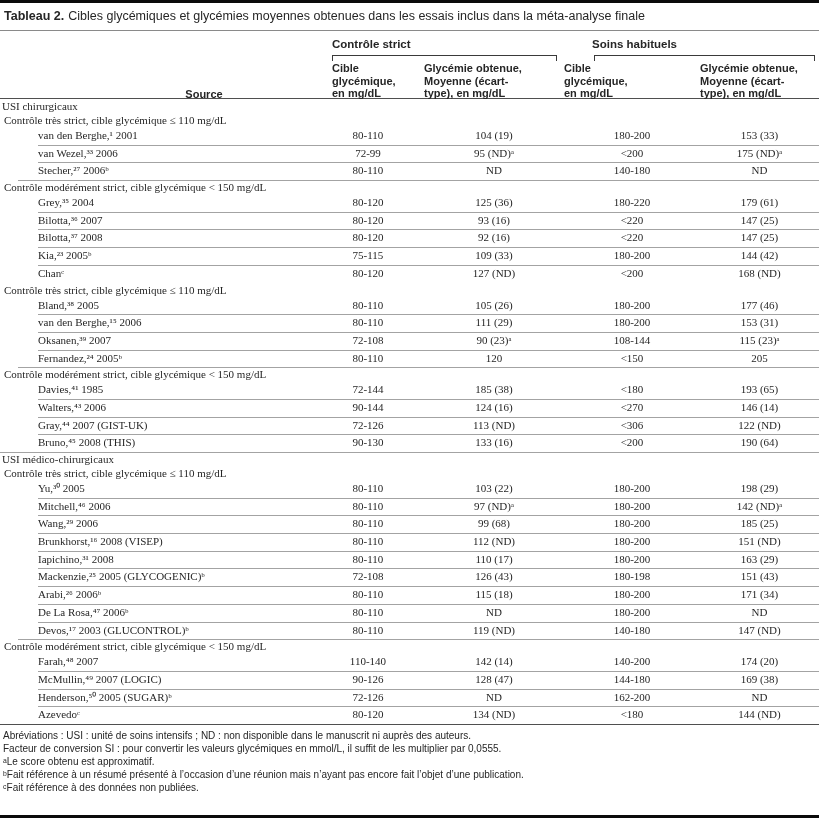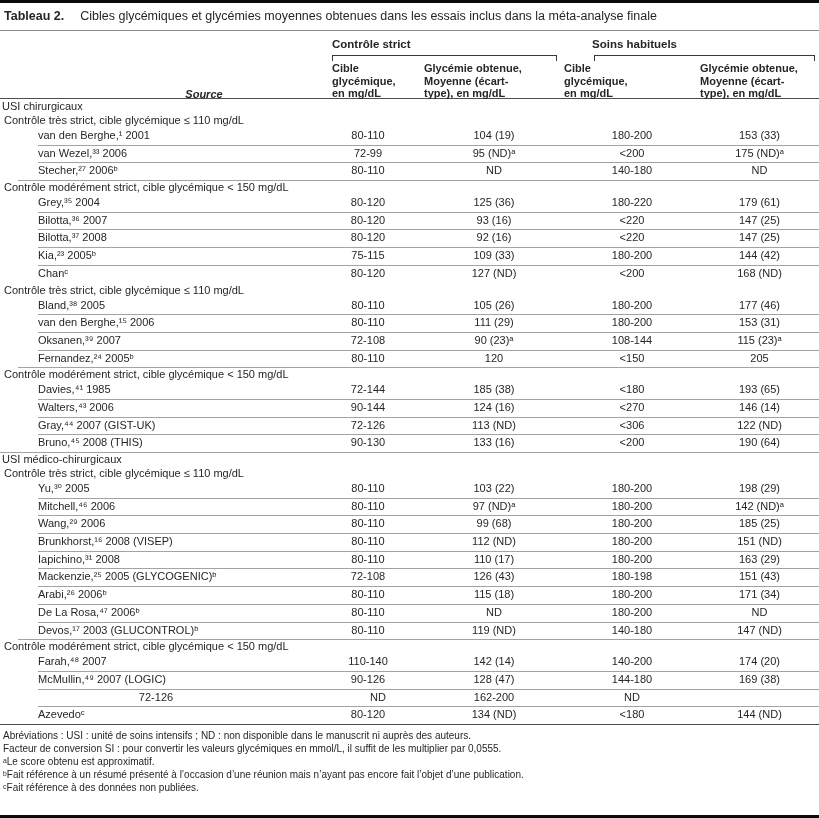--- a/index.html
+++ b/index.html
@@ -1,38 +1,38 @@
 <!DOCTYPE html>
 <html><head>
 <meta charset="utf-8">
 <style>
   html,body{margin:0;padding:0;background:#fff;}
   .page{width:819px;height:818px;background:#ffffff;display:flex;flex-direction:column;
         font-family:"Liberation Sans","DejaVu Sans",sans-serif;color:#262626;overflow:hidden;box-sizing:border-box;}
   .topbar,.bottombar{height:3px;background:#0a0a0a;flex:0 0 auto;}
   .titlebar{padding:6px 6px 6px 4px;font-size:12.5px;line-height:1.2;border-bottom:1px solid #8a8a8a;flex:0 0 auto;}
-  .tlabel{font-weight:bold;margin-right:16px;}
+  .tlabel{font-weight:bold;margin-right:4px;}
   .thead{flex:0 0 auto;height:67px;display:grid;
          grid-template-columns:332px 92px 140px 136px 119px;
          grid-template-rows:24px 7px 1fr;
          border-bottom:1px solid #4f4f4f;font-weight:bold;font-size:11px;}
   .group{text-align:left;padding-top:7px;font-size:11.5px;}
   .g1{grid-area:1/2/2/4;}
   .g2{grid-area:1/4/2/6;padding-left:28px;}
   .bracket{border-top:1px solid #3a3a3a;border-left:1px solid #3a3a3a;border-right:1px solid #3a3a3a;height:5px;}
   .b1{grid-area:2/2/3/4;margin:0 7px 0 0;}
   .b2{grid-area:2/4/3/6;margin:0 4px 0 30px;}
-  .srchead{grid-area:1/1/4/2;align-self:end;text-align:center;padding-left:76px;padding-bottom:4px;font-style:italic;}
+  .srchead{grid-area:1/1/4/2;align-self:end;text-align:center;padding-left:76px;padding-bottom:4px;}
   .sub{align-self:end;white-space:pre-line;line-height:1.15;padding-bottom:4px;}
   .s1{grid-area:3/2/4/3;}
   .s2{grid-area:3/3/4/4;}
   .s3{grid-area:3/4/4/5;}
   .s4{grid-area:3/5/4/6;}
   .col-c1{padding-right:20px;}
-  .tbody{flex:0 0 auto;}
+  .tbody{flex:0 0 auto;font-family:Liberation Serif, serif;}
   .row{display:grid;grid-template-columns:332px 92px 140px 136px 119px;position:relative;font-size:11px;}
   .row-study{height:17.7px;line-height:17.7px;}
   .row-section,.row-subsection{height:14px;line-height:15px;}
   .cell{white-space:nowrap;}
   .src{padding-left:38px;}
   .row-section .src{padding-left:2px;}
   .row-subsection .src{padding-left:4px;}
   .val{text-align:center;}
   .sep{position:absolute;top:0;left:38px;right:0;height:1px;background:#a3a3a3;}
   .row-section .sep{left:0;}
@@ -346,20 +346,21 @@
       <div class="row row-study">
     <div class="sep"></div>
     <div class="cell src">McMullin,⁴⁹ 2007 (LOGIC)</div>
     <div class="cell val col-c1">90-126</div>
     <div class="cell val">128 (47)</div>
     <div class="cell val">144-180</div>
     <div class="cell val">169 (38)</div>
   </div>
       <div class="row row-study">
     <div class="sep"></div>
+    <div class="cell src">Henderson,⁵⁰ 2005 (SUGAR)ᵇ</div>
     <div class="cell val col-c1">72-126</div>
     <div class="cell val">ND</div>
     <div class="cell val">162-200</div>
     <div class="cell val">ND</div>
   </div>
       <div class="row row-study">
     <div class="sep"></div>
     <div class="cell src">Azevedoᶜ</div>
     <div class="cell val col-c1">80-120</div>
     <div class="cell val">134 (ND)</div>

